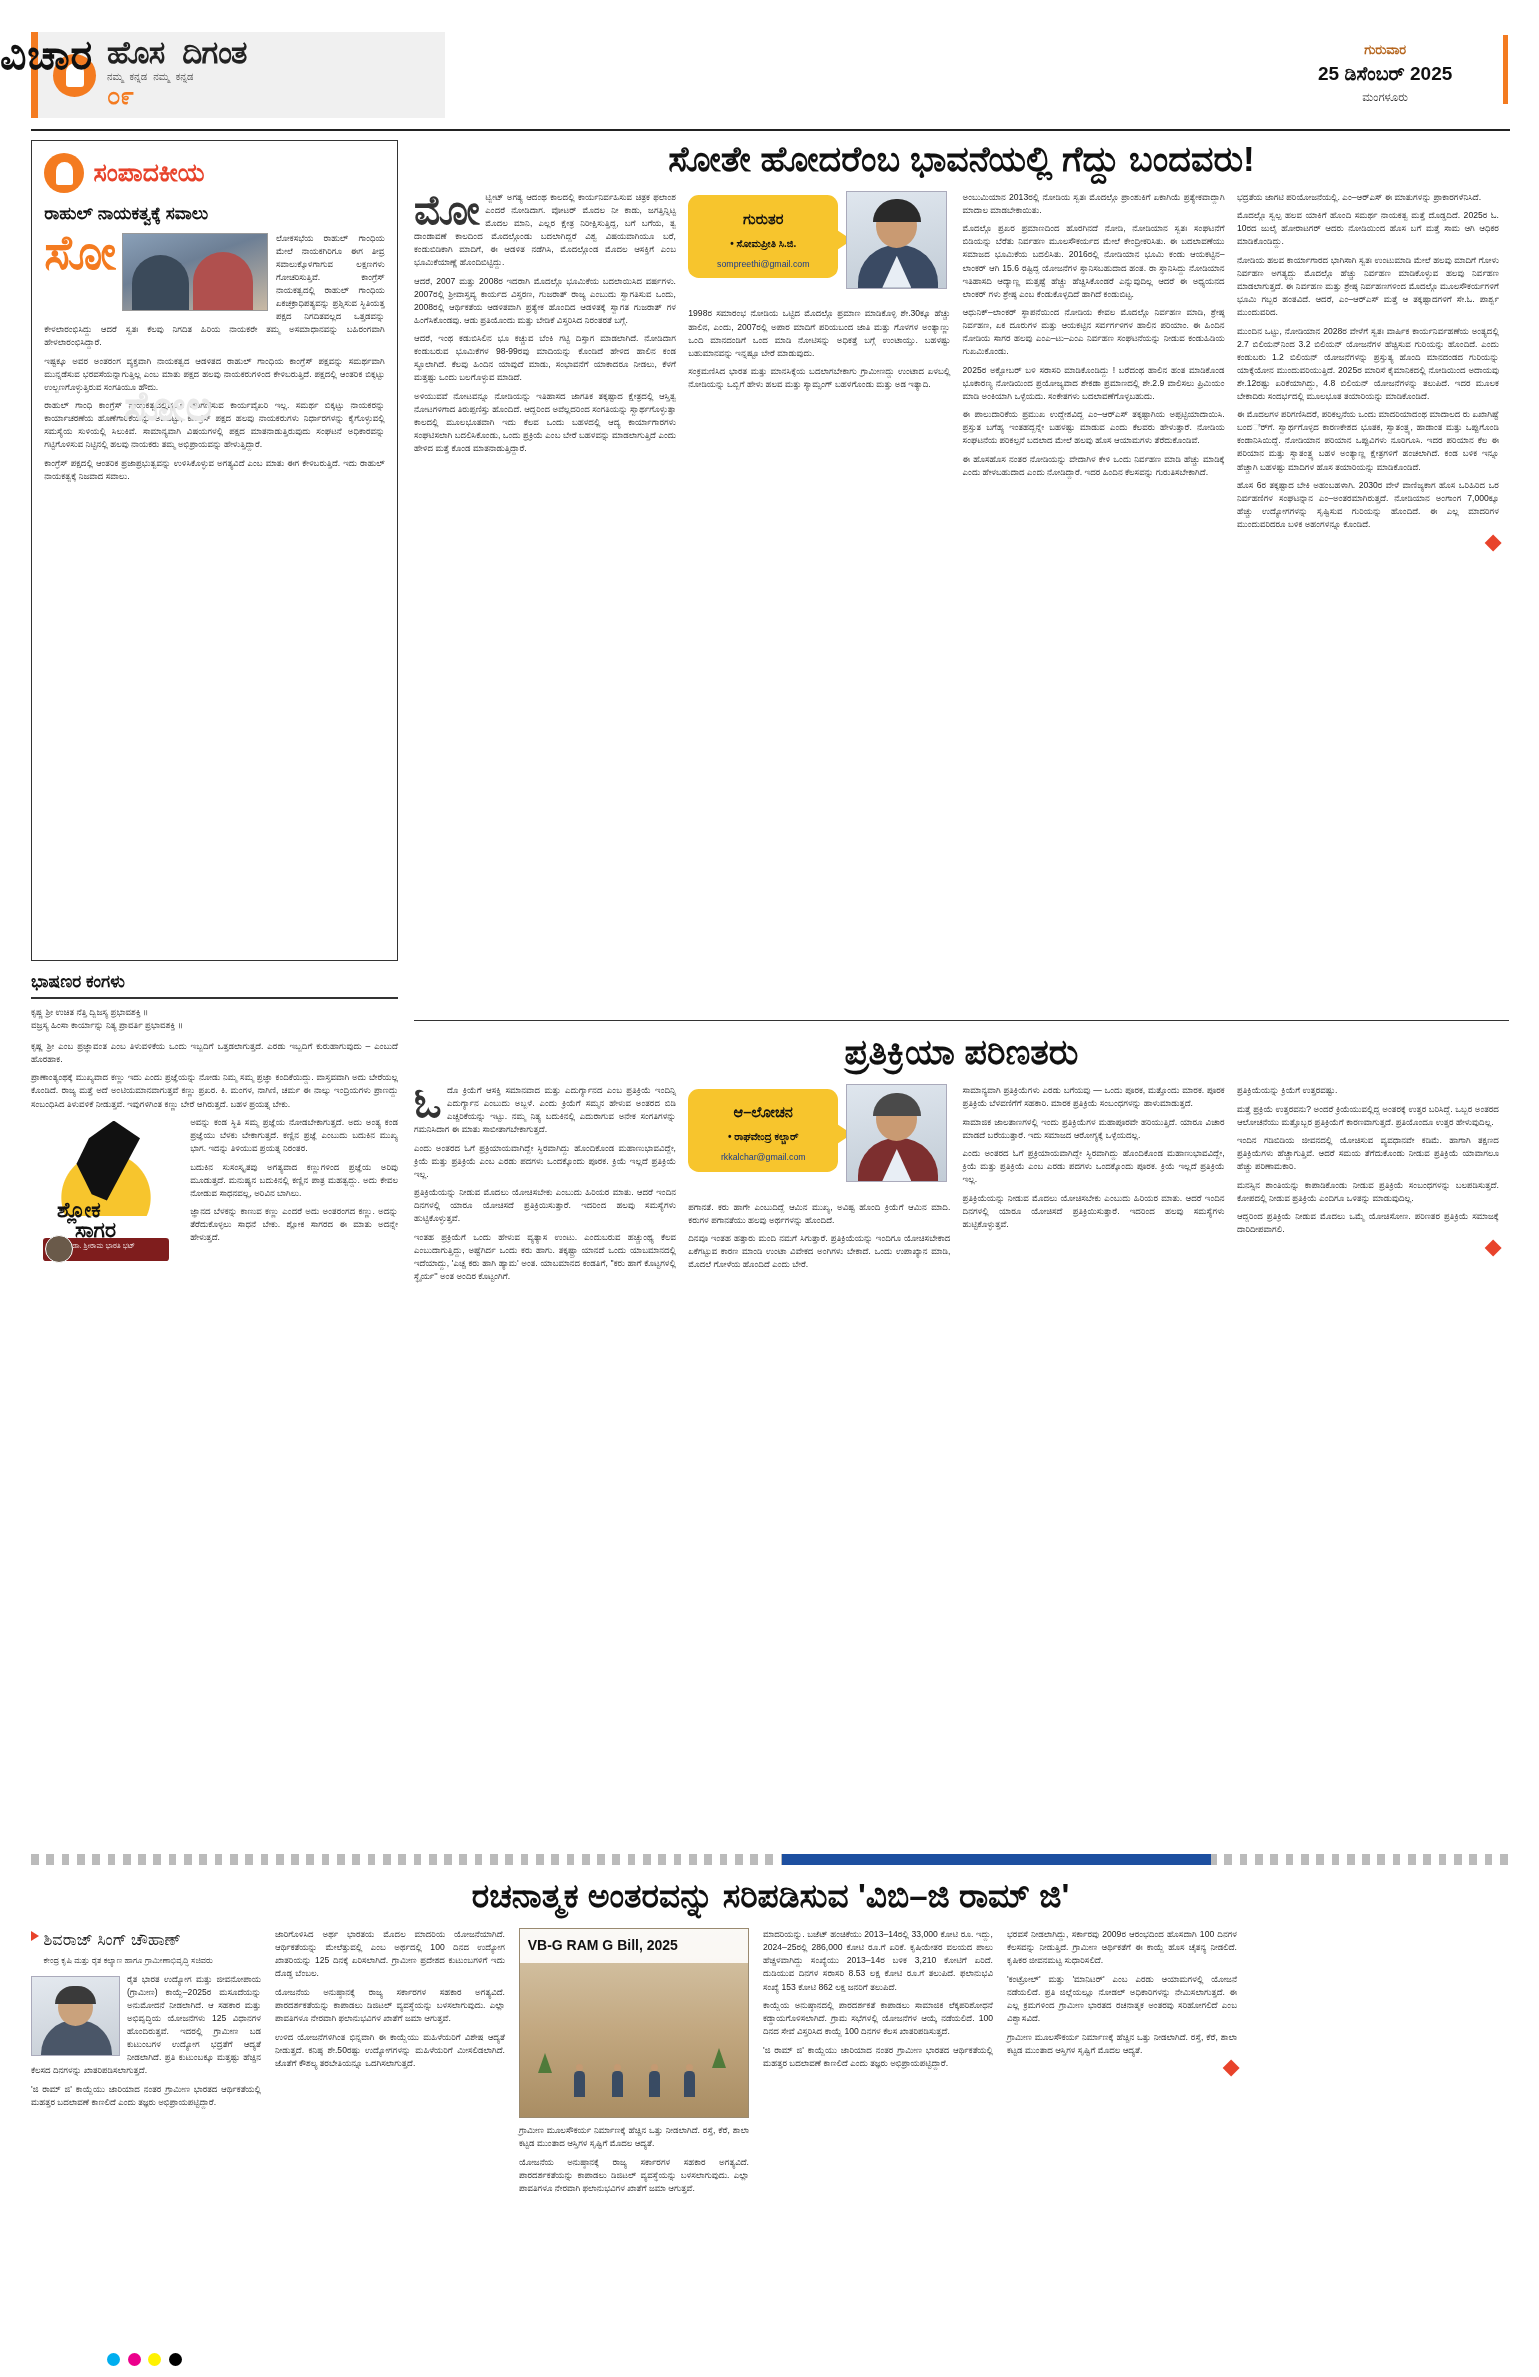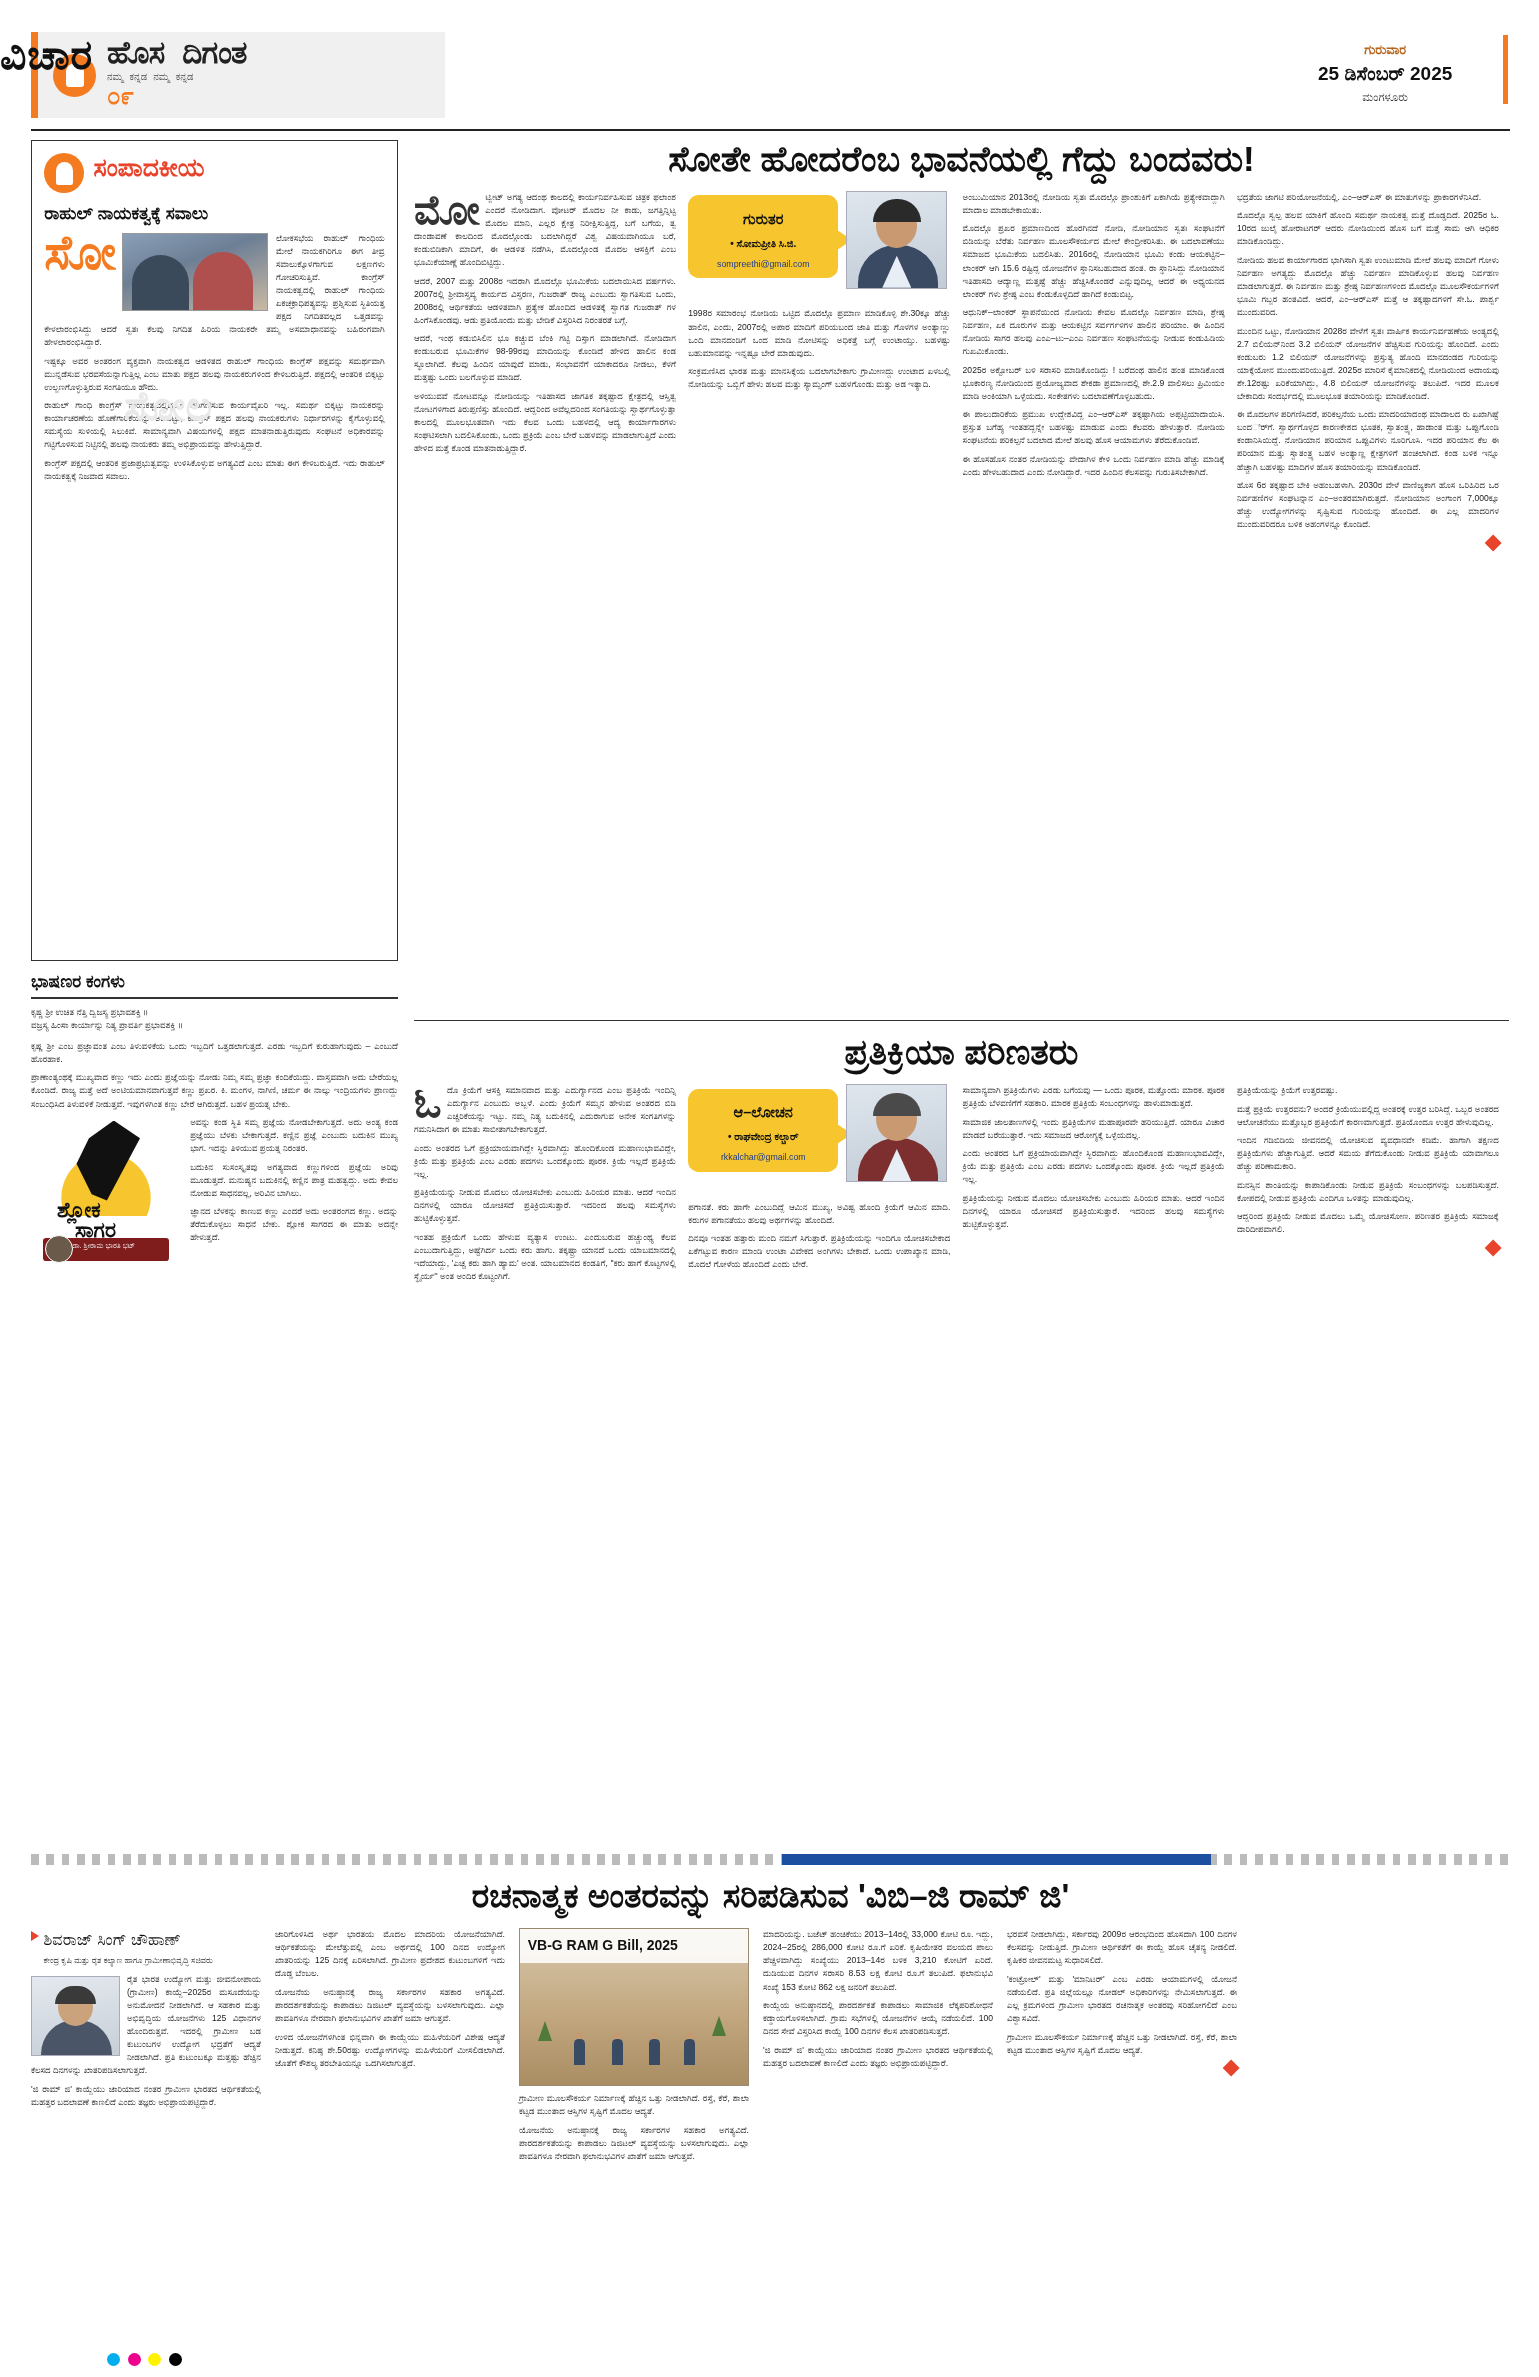--- a/index.html
+++ b/index.html
@@ -51,21 +51,21 @@
     hyphens:auto; word-break:break-word;
   }
   .body-col p { margin:0 0 5.4px 0; }
 
   
   .edit-box {
     position:absolute; left:31px; top:140px; width:367px; height:821px;
     border:1.5px solid #333; background:#fff; padding:0;
   }
   .edit-head {
-    display:flex; gap:9.2px;
+    display:flex; align-items:center; gap:9.2px;
     padding:12.3px 10.7px 6.1px 12.3px;
   }
   .edit-head-icon {
     width:40px; height:40px; border-radius:50%;
     background:#f47b20; position:relative; flex:none;
   }
   .edit-head-icon:after{
     content:""; position:absolute; left:11.5px; top:8.4px; width:17px; height:23px;
     background:#fff; border-radius:8.4px 8.4px 2.3px 2.3px;
   }
@@ -201,21 +201,21 @@
   .byline-desc { font-size:8.1px; color:#333; line-height:1.45; margin-top:2.3px; }
   .author-thumb {
     width:89px; height:80px; float:left; margin:3.1px 7px 3.8px 0;
     background:linear-gradient(170deg,#e4e9ef,#c7ced6); border:0.8px solid #aab; position:relative; overflow:hidden;
   }
   .at-head{position:absolute;left:26px;top:12.3px;width:35px;height:37px;border-radius:50%;background:#caa27c;}
   .at-hair{position:absolute;left:23px;top:9.2px;width:41px;height:18.4px;border-radius:21px 21px 0 0;background:#3a3a3a;}
   .at-body{position:absolute;left:9.2px;bottom:0;width:71px;height:35px;border-radius:34px 34px 0 0;background:#4a5668;}
 
   .bill-photo {
-    width:230px; height:158px; margin-bottom:6.1px; position:relative; overflow:hidden;
+    width:230px; height:190px; margin-bottom:6.1px; position:relative; overflow:hidden;
     background:linear-gradient(180deg,#d8c9ad 0%,#c2a77f 55%,#a98d63 100%);
     border:0.8px solid #9a8a70;
     text-decoration:underline;
   }
   .bill-title {
     position:absolute; left:0; top:0; width:230px; padding:6.1px 7.7px;
     background:rgba(255,255,255,0.88); font-size:14px; font-weight:bold; color:#111;
   }
   .bp-person { position:absolute; bottom:20px; width:10.7px; height:26px; background:#394b63; border-radius:4.6px 4.6px 0 0; }
   .bp-person:after { content:""; position:absolute; left:1.5px; top:-7.7px; width:7.7px; height:7.7px; border-radius:50%; background:#c49a72; }

